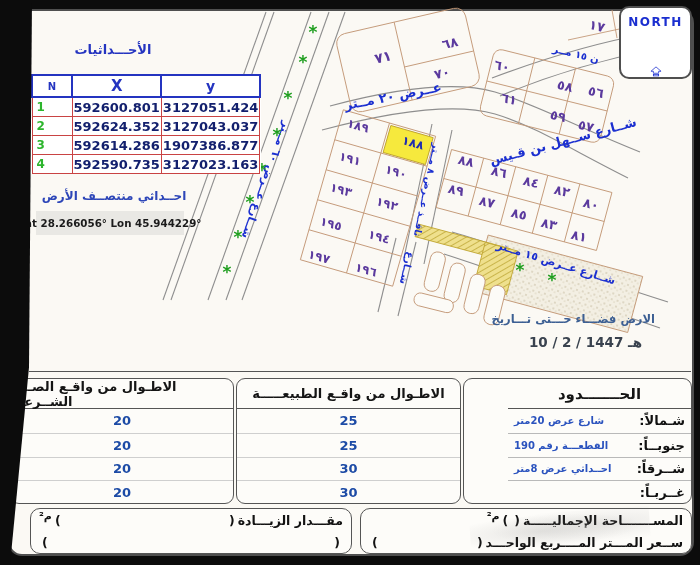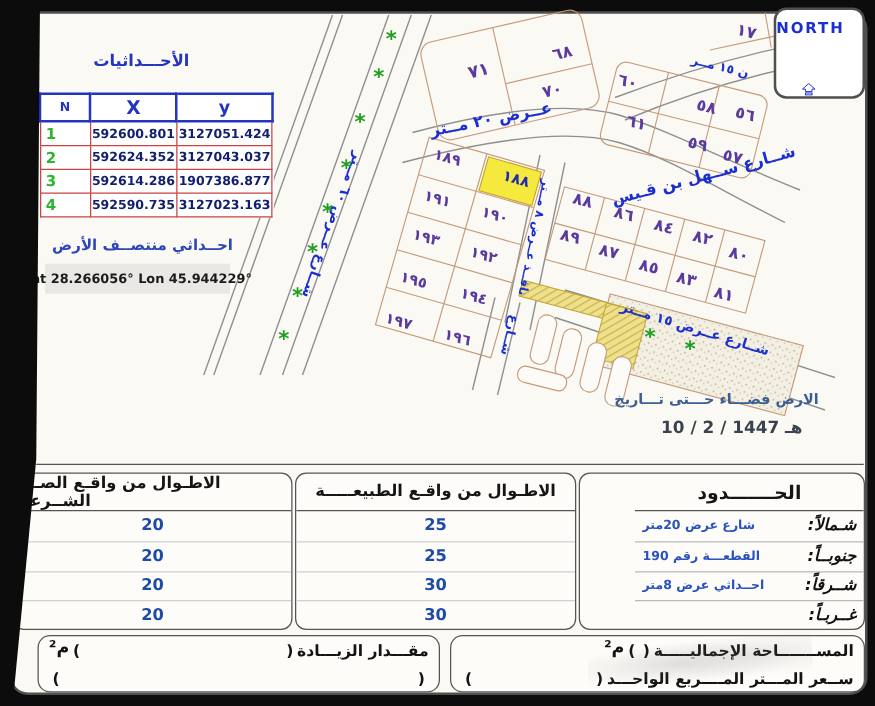--- a/index.html
+++ b/index.html
@@ -21,34 +21,34 @@
   .map-svg{position:absolute;left:0;top:0;width:700px;height:565px;z-index:2;pointer-events:none;}
   #map-labels{position:absolute;left:0;top:0;width:700px;height:565px;z-index:3;pointer-events:none;}
   #map-labels .plot{position:absolute;color:#5b3a9e;font-weight:bold;white-space:nowrap;}
   #map-labels .plot.hl{color:#1f2db0;}
   #map-labels .street{position:absolute;color:#1b2fd0;font-weight:bold;white-space:nowrap;}
   #map-labels .tree{position:absolute;color:#1f9e1f;font-weight:bold;font-size:17px;}
 
   
   #north-box{position:absolute;left:619px;top:6px;width:73px;height:73px;background:#fff;
     border:2px solid #4f4f4f;border-radius:10px;box-sizing:border-box;z-index:4;
-    display:flex;flex-direction:column;align-items:flex-start;padding-top:7px;gap:37px;}
+    display:flex;flex-direction:column;align-items:center;padding-top:7px;gap:37px;}
   #north-label{color:#1b2fd0;font-weight:bold;font-size:12px;letter-spacing:1.5px;}
 
   
   #coord-title{position:absolute;left:38px;top:42px;width:150px;text-align:center;
     color:#2434c0;font-weight:bold;font-size:13px;z-index:4;}
   #coord-table{position:absolute;left:31px;top:74px;border-collapse:collapse;background:#fff;z-index:4;}
   #coord-table th{border:2px solid #2434c0;color:#2434c0;font-weight:bold;height:18px;}
   #coord-table th.hn{width:36px;font-size:10px;}
   #coord-table th.hx{width:57px;font-size:15px;}
   #coord-table th.hy{width:57px;font-size:14px;}
   #coord-table td{height:16px;border:1.5px solid #c94343;}
   #coord-table td.cn{color:#2db52d;font-size:12px;font-weight:bold;text-align:left;padding-left:4px;}
-  #coord-table td.cv{color:#13206e;font-size:10px;font-weight:bold;text-align:center;}
+  #coord-table td.cv{color:#13206e;font-size:13px;font-weight:bold;text-align:center;}
   #center-title{position:absolute;left:38px;top:189px;width:152px;text-align:center;
     color:#2d46b8;font-weight:bold;font-size:12px;z-index:4;}
   #latlon{position:absolute;left:36px;top:211px;width:148px;height:24px;background:#e9e8e4;
     color:#1b1b1b;font-weight:bold;font-size:10.3px;display:flex;align-items:center;
     justify-content:center;z-index:4;white-space:nowrap;}
 
   
   #note1{position:absolute;right:45px;top:312px;color:#3c5f93;font-weight:bold;font-size:11.5px;direction:rtl;z-index:4;}
   #note2{position:absolute;right:58px;top:334px;color:#39424e;font-weight:bold;font-size:13.5px;direction:ltr;z-index:4;}
 
@@ -62,30 +62,30 @@
   #box-bounds{left:463px;top:378px;width:229px;height:126px;padding-left:44px;}
   .box-header{height:29px;border-bottom:1.4px solid #555;display:flex;align-items:center;
     justify-content:center;font-weight:bold;font-size:13px;color:#151515;}
   #box-bounds .box-header{font-size:15px;}
   .lrow{height:23.8px;display:flex;align-items:center;justify-content:center;
     font-size:13px;font-weight:bold;color:#1d4ba6;border-top:1px solid #cfcfcf;box-sizing:border-box;}
   .lrow:first-child{border-top:none;}
   .brow{height:23.8px;display:flex;align-items:center;border-top:1px solid #b9b9b9;
     direction:rtl;padding:0 6px;box-sizing:border-box;}
   .brow:first-child{border-top:none;}
-  .blabel{font-size:13px;font-weight:bold;color:#111;width:66px;flex:none;font-style:italic;}
+  .blabel{font-size:13px;font-weight:bold;color:#111;width:66px;flex:none;}
   .bval{flex:1;text-align:left;font-size:10px;color:#2a52be;font-weight:bold;}
 
   #sum-right{left:360px;top:508px;width:332px;height:46px;border-radius:10px;}
   #sum-left{left:30px;top:508px;width:322px;height:46px;border-radius:10px;}
   .srow{height:22px;display:flex;align-items:center;direction:rtl;padding:0 8px;
     font-size:12.5px;font-weight:bold;color:#131313;}
   .sval{flex:1;text-align:center;color:#1d4ba6;font-size:13px;}
   .sgap{flex:1;}
-  .sunit{font-size:14px;align-self:flex-start;margin-top:1px;color:#131313;}
+  .sunit{font-size:11px;align-self:flex-start;margin-top:1px;color:#131313;}
   .paren{font-weight:bold;margin:0 3px;}
 
   #watermark{position:absolute;left:470px;top:512px;width:180px;height:36px;z-index:20;
     pointer-events:none;transform:rotate(-4deg);
     background:radial-gradient(ellipse at 40% 50%,rgba(110,110,110,0.16),transparent 65%),
                radial-gradient(ellipse at 75% 40%,rgba(110,110,110,0.12),transparent 60%);}
 </style>
 </head>
 <body>
 

